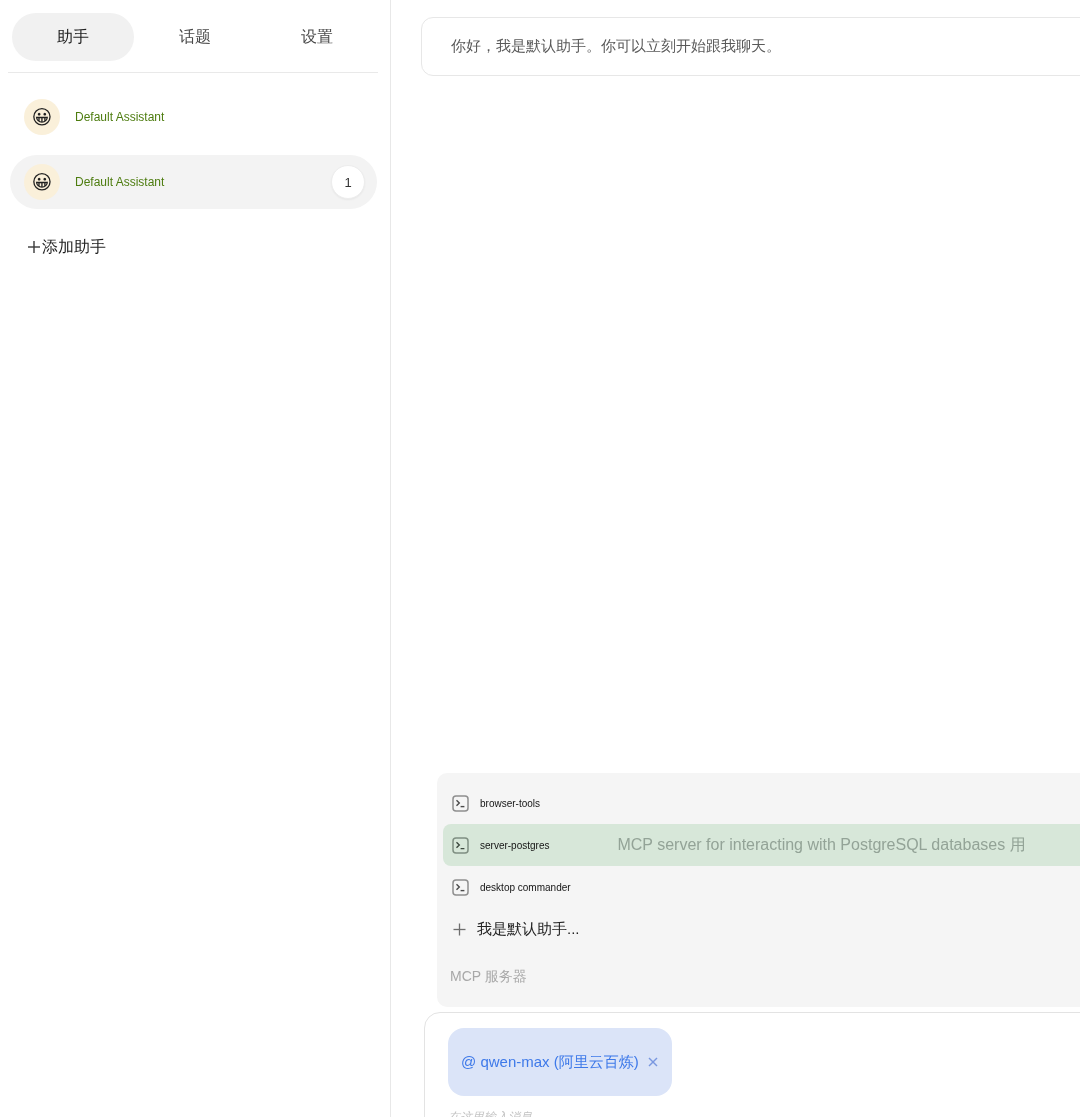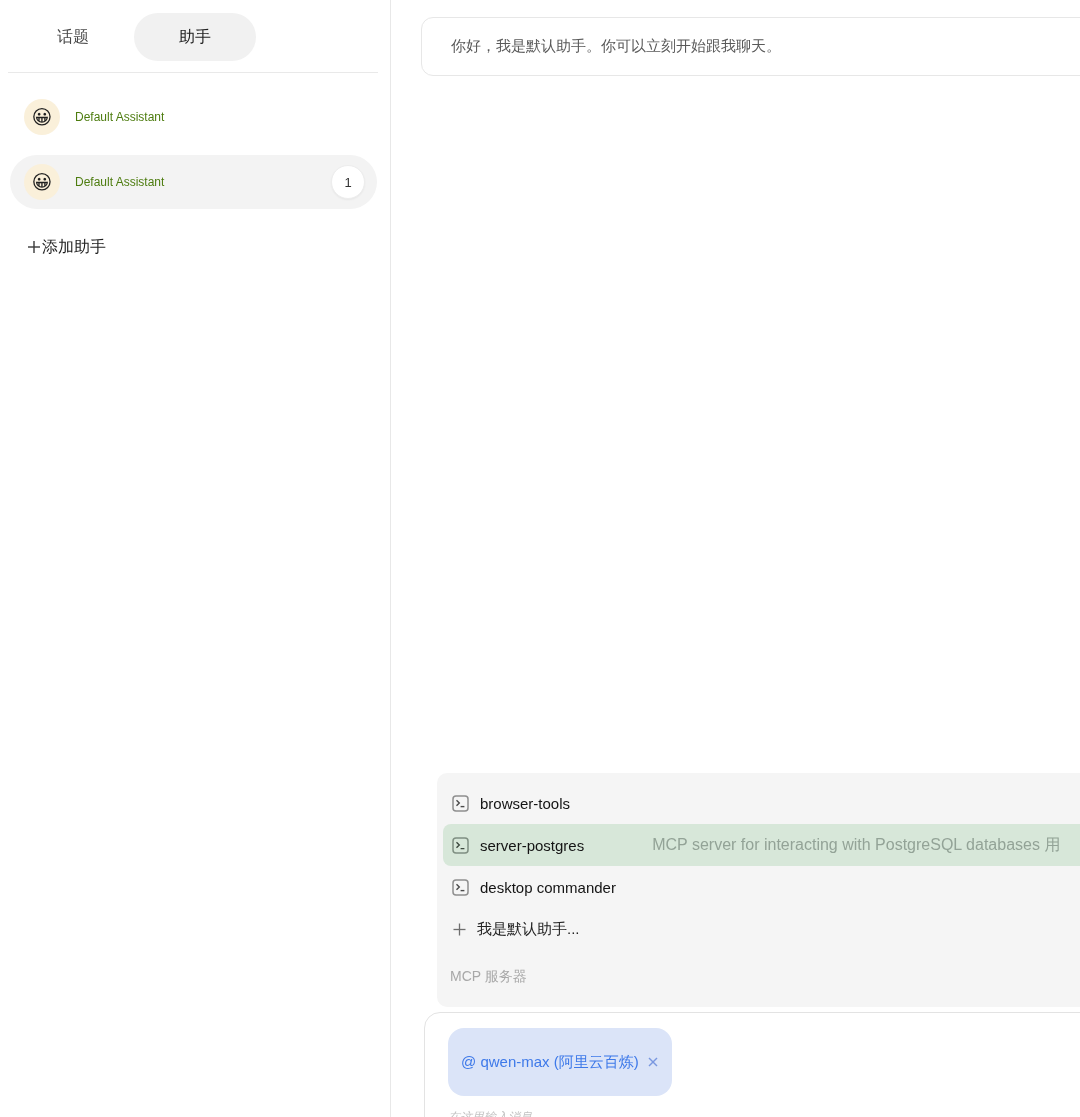--- a/index.html
+++ b/index.html
@@ -80,21 +80,21 @@
   }
   .mcp-row {
     height: 42px; display: flex; align-items: center;
     padding-left: 15px; cursor: pointer; white-space: nowrap; overflow: hidden;
   }
   .mcp-row.selected {
     background: #d7e7d9; border-radius: 8px; margin-left: 6px;
   }
   .mcp-row.selected .mcp-icon-wrap { margin-left: -6px; padding-left: 0; }
   .mcp-icon-wrap { width: 17px; height: 17px; display: inline-flex; flex: none; }
-  .mcp-name { margin-left: 11px; font-size: 15px; color: #141414; }
+  .mcp-name { margin-left: 11px; font-size: 10px; color: #141414; }
   .mcp-desc { margin-left: 68px; font-size: 16px; color: #93a397; }
   .mcp-add {
     height: 42px; display: flex; align-items: center; gap: 10px;
     padding-left: 15px; cursor: pointer; font-size: 15px; color: #222222;
   }
   .mcp-footer {
     height: 42px; display: flex; align-items: center;
     padding-left: 13px; font-size: 14px; color: #a8a8a8; margin-top: 6px;
   }
 
@@ -119,22 +119,23 @@
   }
   .message-input::placeholder { color: #c3c3c3; }
 </style>
 </head>
 <body>
 
 <div class="app">
 
   <div class="sidebar">
     <div class="tabbar">
+      <div class="tab active">助手</div>
       <div class="tab">话题</div>
-      <div class="tab active">助手</div>
+      <div class="tab">设置</div>
     </div>
     <div class="sidebar-divider"></div>
 
     <div class="assistant-item" style="top: 90px;">
       <div class="avatar">😀</div>
       <div class="assistant-name">Default Assistant</div>
     </div>
 
     <div class="assistant-item selected" style="top: 155px;">
       <div class="avatar">😀</div>

